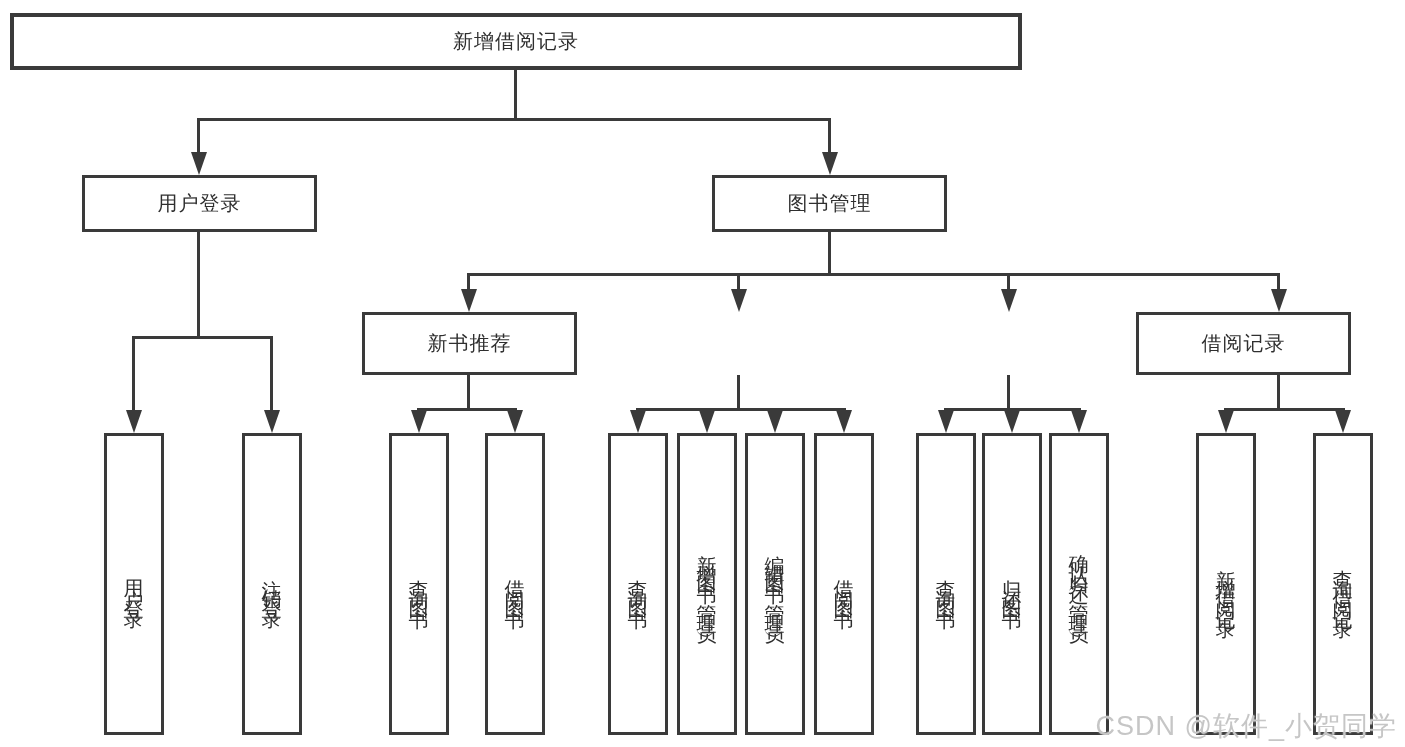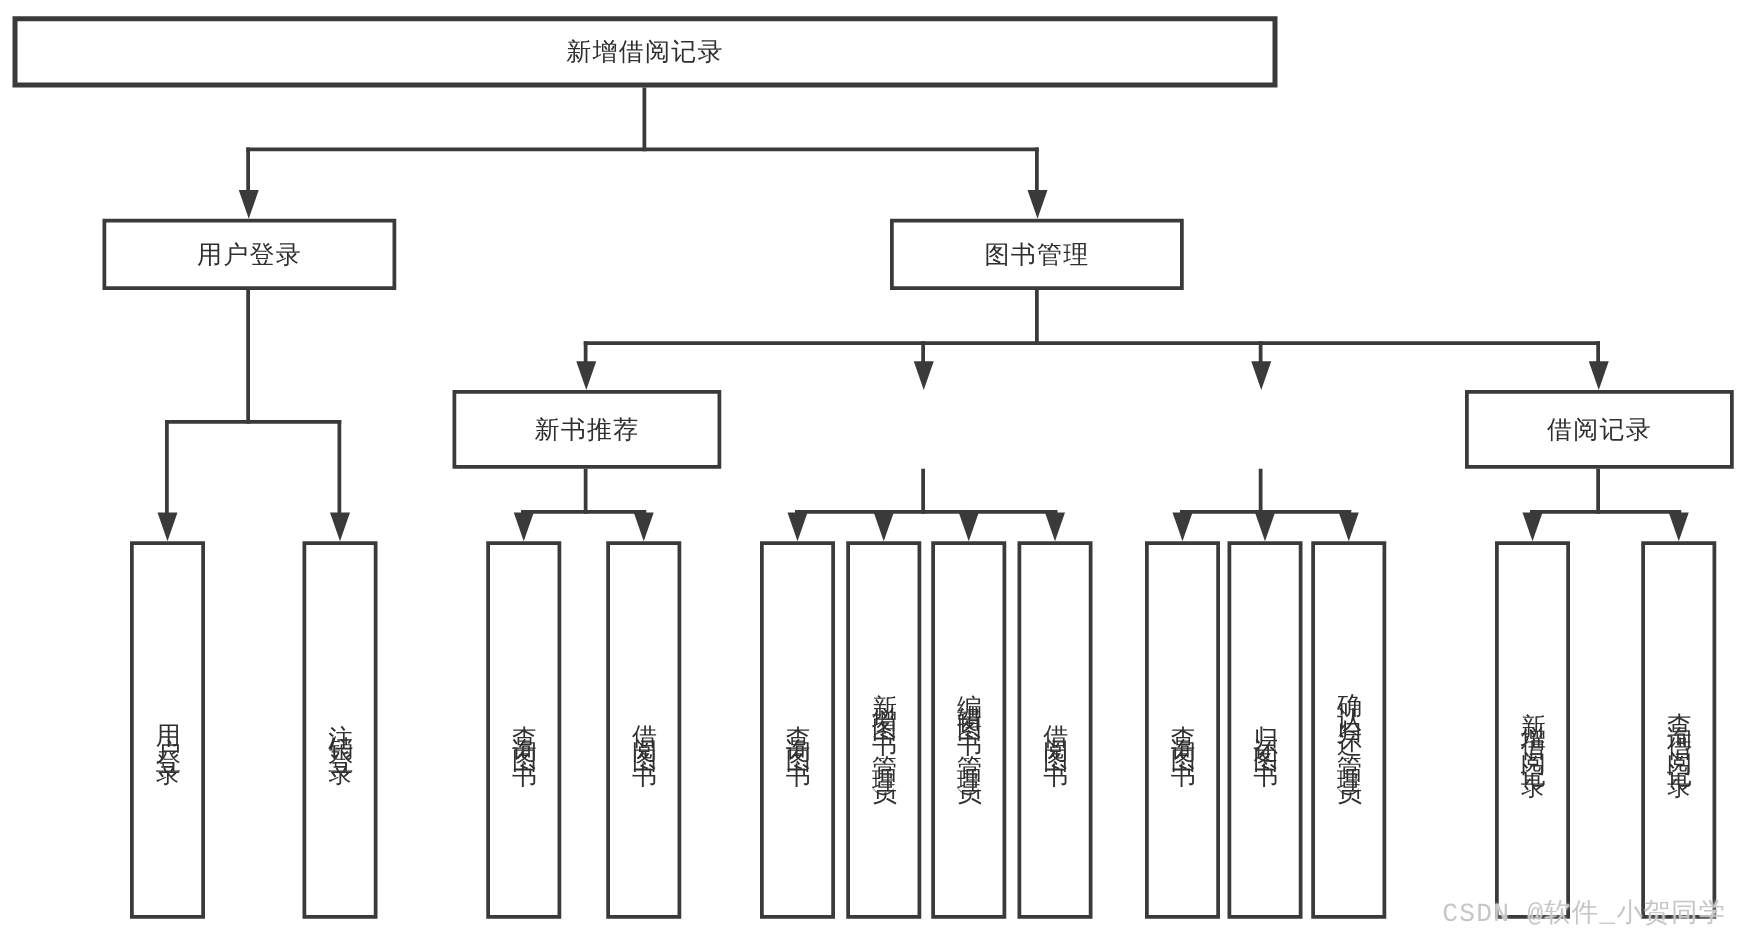--- a/index.html
+++ b/index.html
@@ -51,28 +51,27 @@
   .h { height: 3px; }
   .arr {
     position: absolute;
     width: 0; height: 0;
     border-left: 8px solid transparent;
     border-right: 8px solid transparent;
     border-top: 23px solid var(--line);
   }
   .watermark {
     position: absolute;
-    right: 24px;
+    right: 8px;
     bottom: 3px;
-    font-size: 21px;
+    font-size: 27px;
     letter-spacing: 1px;
     color: var(--watermark);
     text-shadow: 0 0 2px #ffffff;
     white-space: nowrap;
-    font-family: Liberation Mono, monospace;
   }
 </style>
 </head>
 <body style="--line: #3a3a3a; --ink: #2f2f2f; --watermark: #c6c6c6;">
 
 <div class="stage">
 
   <div class="box h-box root-box" style="left:10px;top:13px;width:1012px;height:57px">
     <span class="lbl">新增借阅记录</span>
   </div>
@@ -80,21 +79,21 @@
   <div class="box h-box" style="left:82px;top:175px;width:235px;height:57px">
     <span class="lbl">用户登录</span>
   </div>
   <div class="box h-box" style="left:362px;top:312px;width:215px;height:63px">
     <span class="lbl">新书推荐</span>
   </div>
 
   <div class="box h-box" style="left:712px;top:175px;width:235px;height:57px">
     <span class="lbl">图书管理</span>
   </div>
-  <div class="box h-box" style="left:1172px;top:312px;width:215px;height:63px">
+  <div class="box h-box" style="left:1136px;top:312px;width:215px;height:63px">
     <span class="lbl">借阅记录</span>
   </div>
 
   <div class="box v-box" style="left:104px">
     <span class="vlbl">用户登录</span>
   </div>
   <div class="box v-box" style="left:242px">
     <span class="vlbl">注销登录</span>
   </div>
   <div class="box v-box" style="left:389px">

